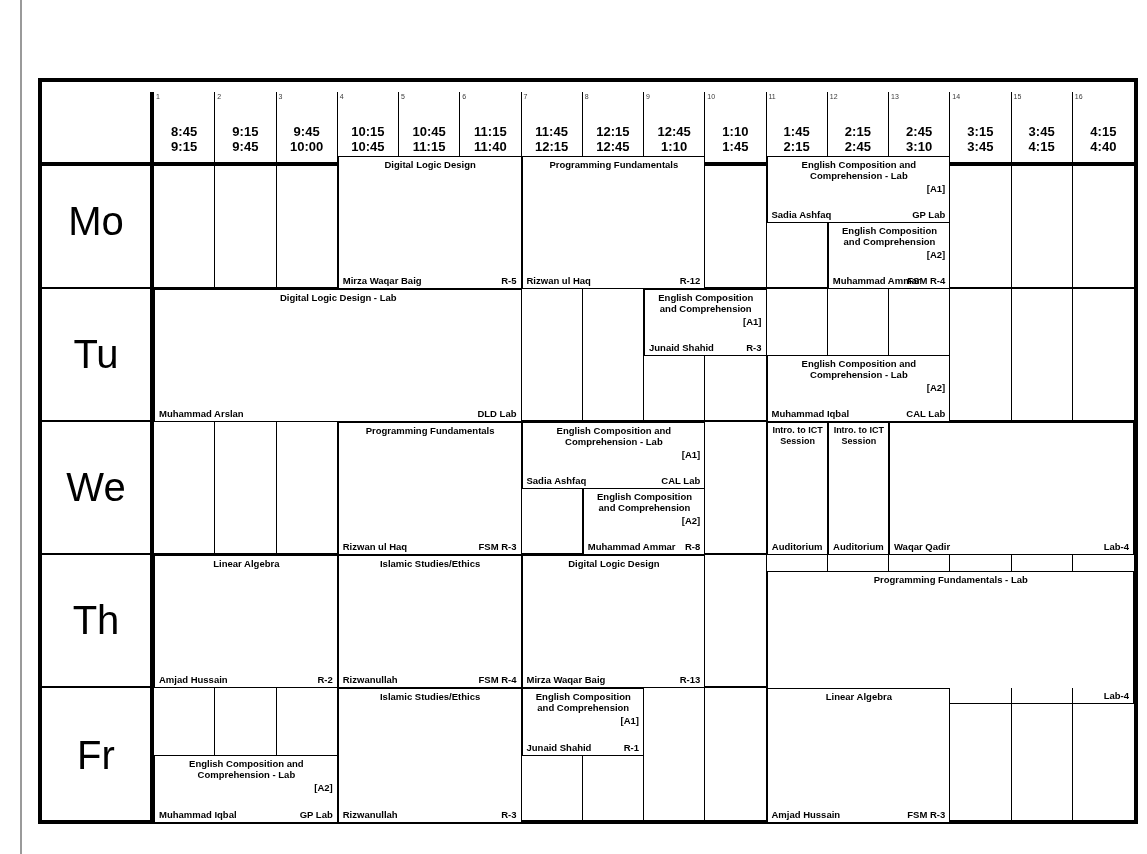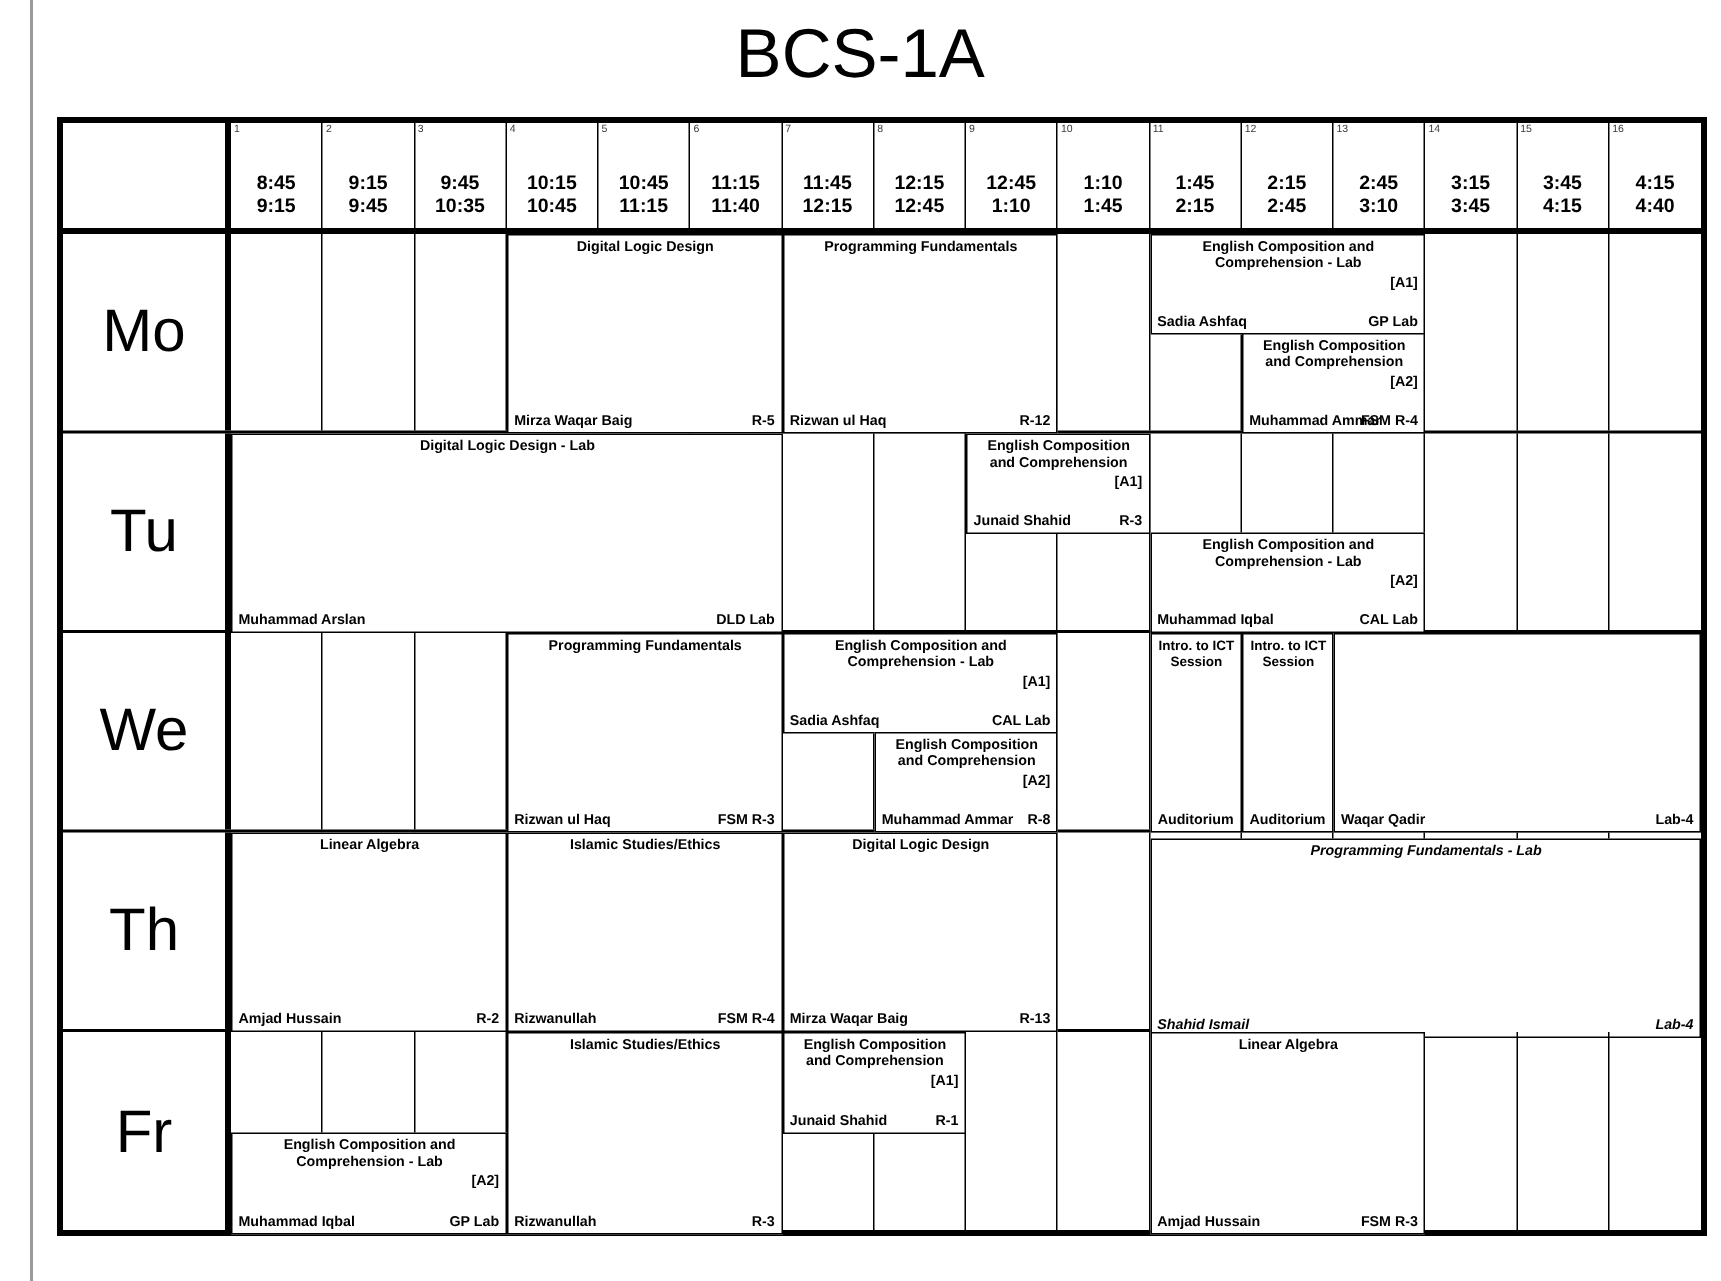--- a/index.html
+++ b/index.html
@@ -21,21 +21,21 @@
   .ghost{
     position:absolute;left:52px;top:58px;font-size:17px;color:#d9d9d9;
     letter-spacing:2px;font-weight:700;
   }
 
   
   .tt{position:absolute;left:38px;top:78px;width:1100px;height:746px;
       border:4px solid #000;box-sizing:border-box;background:#fff;}
 
   .row{position:absolute;left:0;width:1092px;box-sizing:border-box;}
-  .hdr{top:0;height:74px;border-bottom:4px solid #000;}
+  .hdr{top:10px;height:74px;border-bottom:4px solid #000;}
   .daylabel{
     position:absolute;left:0;top:0;width:112px;height:100%;
     border-right:4px solid #000;box-sizing:border-box;
     display:flex;align-items:center;justify-content:center;
     font-size:40px;font-weight:400;
   }
   .grid{position:absolute;left:112px;top:0;right:0;height:100%;}
 
   
   .col{position:absolute;top:0;height:100%;border-right:1px solid #000;box-sizing:border-box;}
@@ -70,21 +70,20 @@
   .f-left{position:absolute;left:8px;top:0;}
   .f-right{position:absolute;right:6px;top:0;}
 </style>
 </head>
 <body>
 
 <div class="page">
 
   <div class="left-rule"></div>
 
-  <div class="title">BCS-1A</div>
   <div class="ghost"></div>
 
   <div class="tt">
 
     <div class="row hdr">
       <div class="daylabel"></div>
       <div class="grid" id="hdr-grid">
           <div class="col" style="left: 0px; width: 61.25px;">
             <div class="pnum">1</div>
             <div class="ptime">
@@ -96,21 +95,21 @@
             <div class="pnum">2</div>
             <div class="ptime">
               <div>9:15</div>
               <div>9:45</div>
             </div>
           </div>
           <div class="col" style="left: 122.5px; width: 61.25px;">
             <div class="pnum">3</div>
             <div class="ptime">
               <div>9:45</div>
-              <div>10:35</div>
+              <div>10:00</div>
             </div>
           </div>
           <div class="col" style="left: 183.75px; width: 61.25px;">
             <div class="pnum">4</div>
             <div class="ptime">
               <div>10:15</div>
               <div>10:45</div>
             </div>
           </div>
           <div class="col" style="left: 245px; width: 61.25px;">
@@ -359,21 +358,21 @@
             <div class="lesson" style="left: 183.75px; width: 183.75px; top: 0px; height: 133px;">
               <div class="l-subj">Islamic Studies/Ethics</div>
               <div class="l-teacher">Rizwanullah</div>
               <div class="l-room">FSM R-4</div>
             </div>
             <div class="lesson" style="left: 367.5px; width: 183.75px; top: 0px; height: 133px;">
               <div class="l-subj">Digital Logic Design</div>
               <div class="l-teacher">Mirza Waqar Baig</div>
               <div class="l-room">R-13</div>
             </div>
-            <div class="lesson" style="left: 612.5px; width: 367.5px; top: 4px; height: 133px; font-style: italic;">
+            <div class="lesson" style="left: 612.5px; width: 367.5px; top: 16px; height: 133px;">
               <div class="l-subj">Programming Fundamentals - Lab</div>
               <div class="l-teacher">Shahid Ismail</div>
               <div class="l-room">Lab-4</div>
             </div>
           </div>
         </div>
         <div class="dayrow lastrow" style="top: 532px; height: 135px;">
           <div class="daylabel">Fr</div>
           <div class="grid">
             <div class="col" style="left: 0px; width: 61.25px;"></div>

